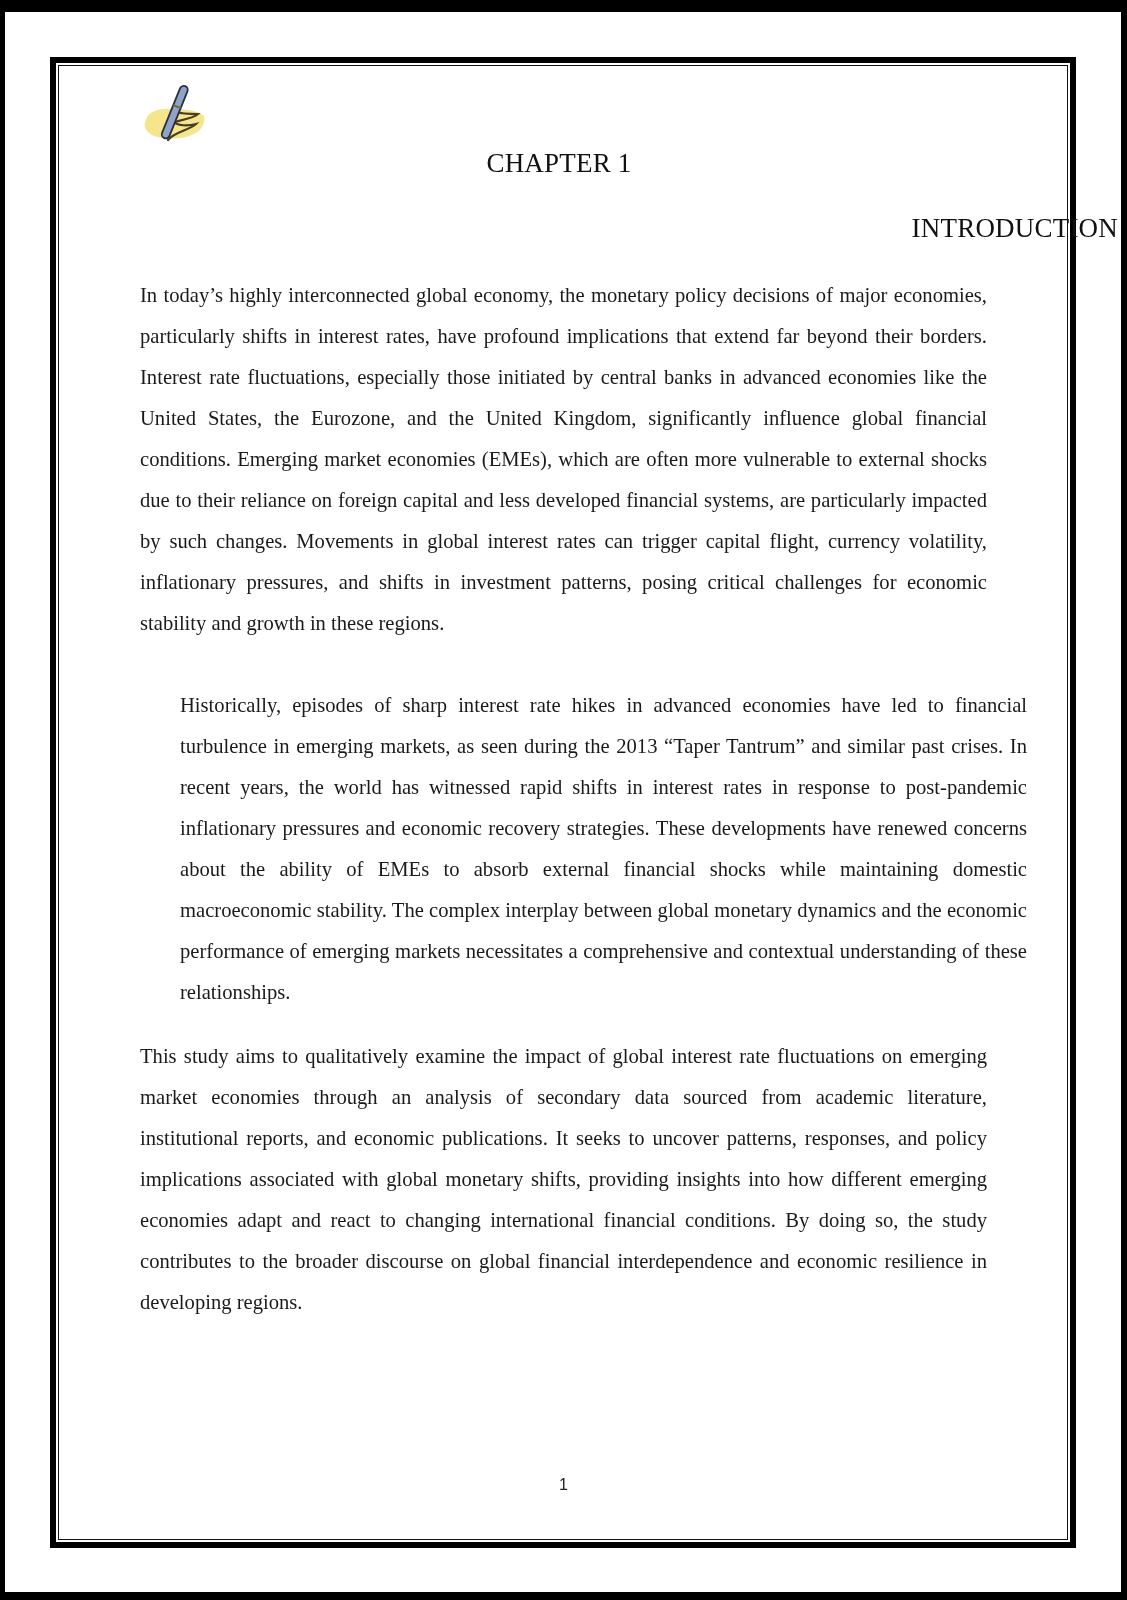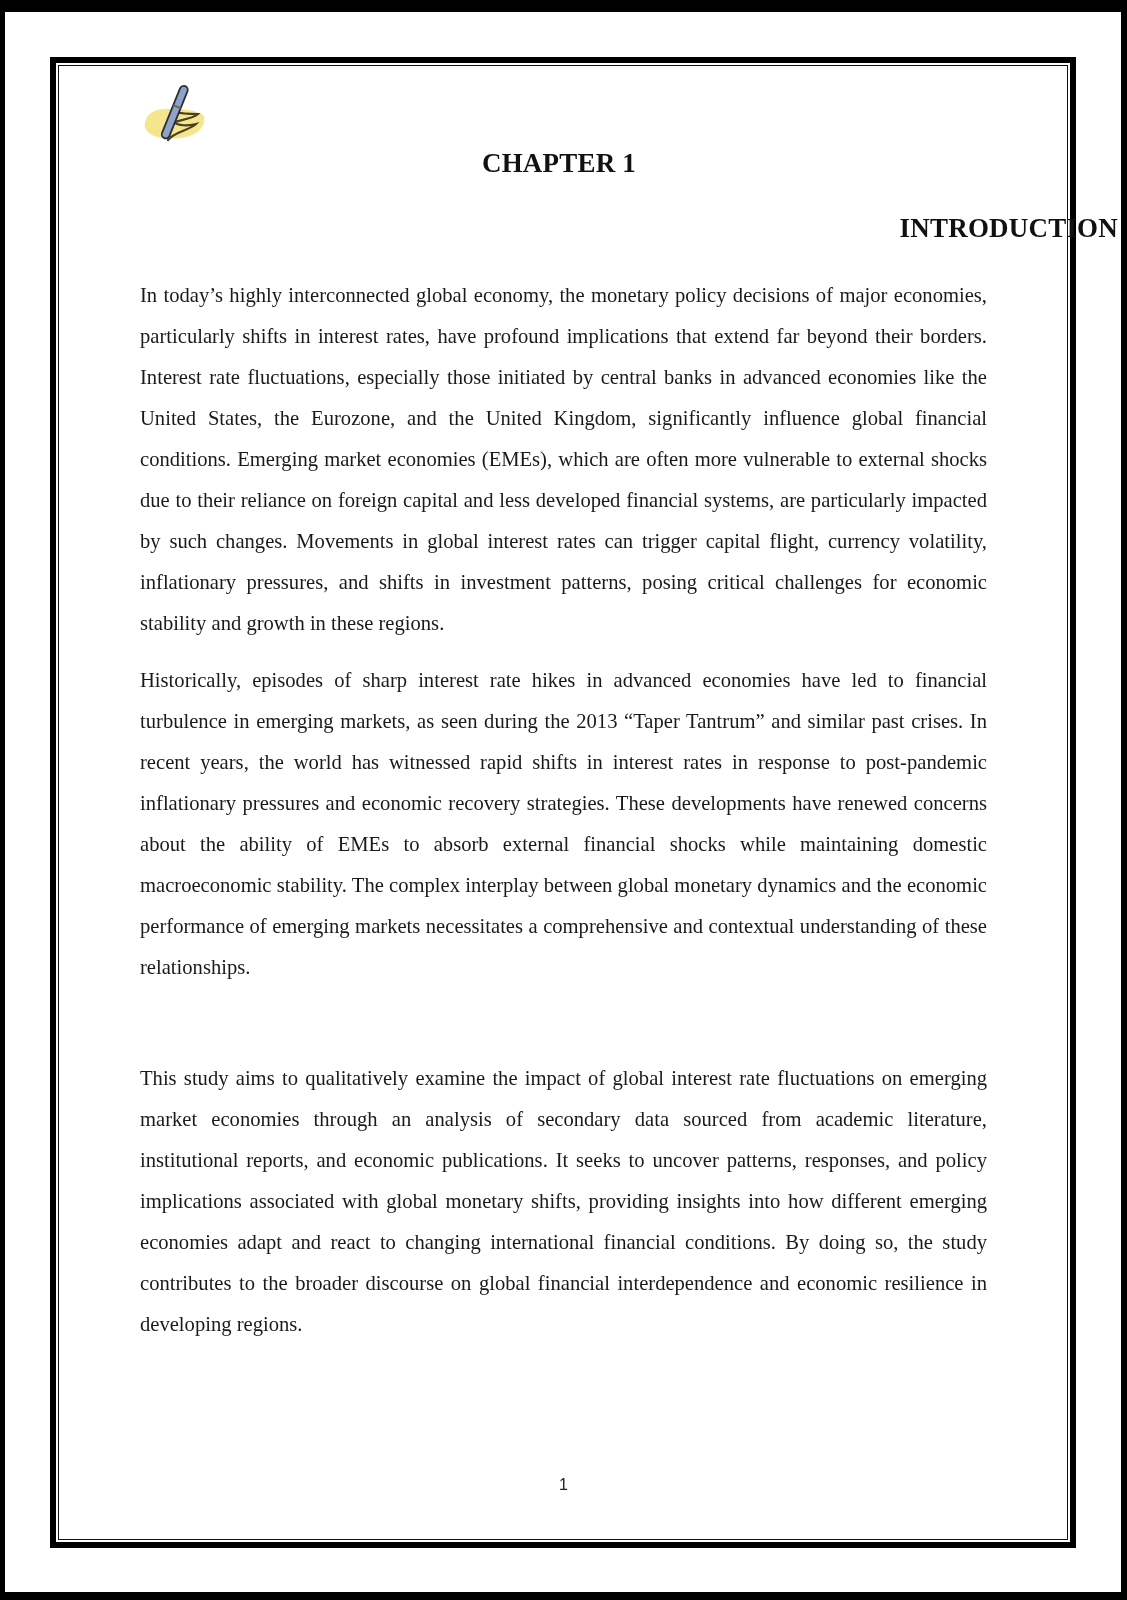--- a/index.html
+++ b/index.html
@@ -14,32 +14,32 @@
     position:absolute; left:50px; top:57px; width:1026px; height:1491px;
     box-sizing:border-box; border:6px solid #000;
   }
   .frame-inner {
     position:absolute; left:58px; top:65px; width:1010px; height:1475px;
     box-sizing:border-box; border:1.5px solid #111;
   }
   .pen-icon { position:absolute; left:140px; top:82px; width:70px; height:64px; }
   .heading {
     position:absolute; left:0; width:1118px; text-align:center;
-    font-weight:bold; font-size:27px; color:#111; letter-spacing:0.2px;
+    font-weight:normal; font-size:27px; color:#111; letter-spacing:0.2px;
   }
   .h-chapter { top:148px; }
   .h-intro { top:213px;text-align:right; }
   .body-text {
     position:absolute; left:140px; width:847px; color:#1a1a1a;
     font-size:20.6px; line-height:41px; text-align:justify;
   }
   .body-text p { margin:0; text-align:justify; }
   .p1 { top:275px; }
-  .p2 { top:660px; }
-  .p3 { top:1058px; }
+  .p2 { top:685px;margin-left:40px; }
+  .p3 { top:1036px; }
   .page-number {
     position:absolute; left:0; width:1127px; top:1476px; text-align:center;
     font-family:"Liberation Sans", "DejaVu Sans", sans-serif; font-size:16px; color:#222;
   }
 </style>
 </head>
 <body>
 
 <div class="sheet"></div>
 <div class="frame-outer"></div>

